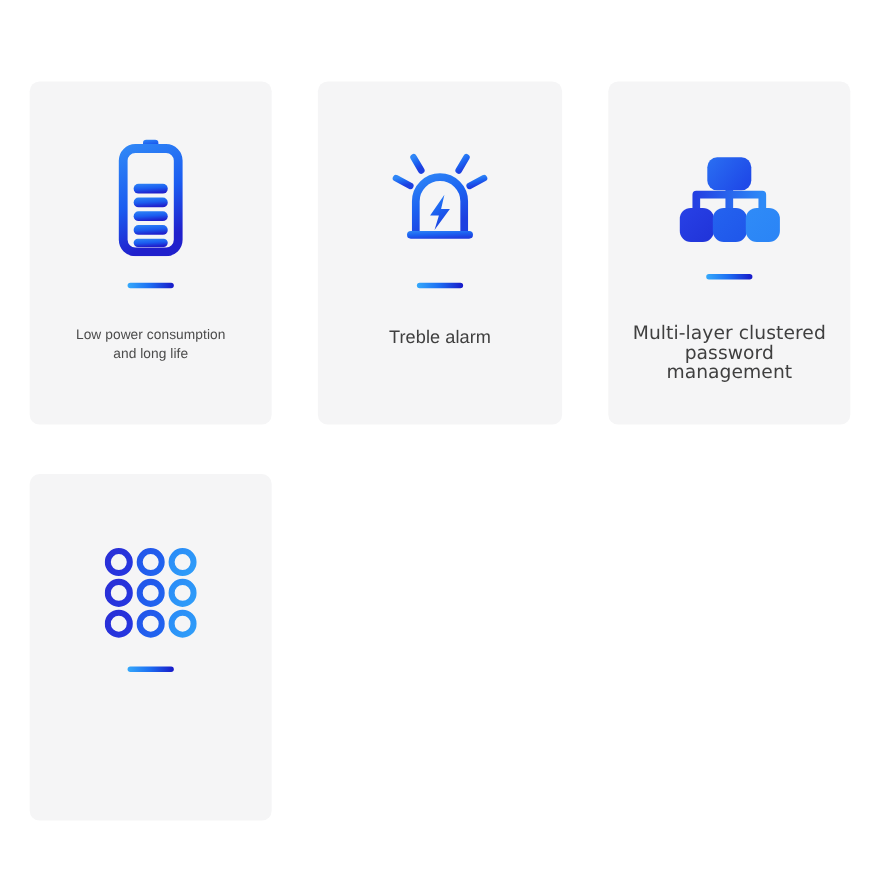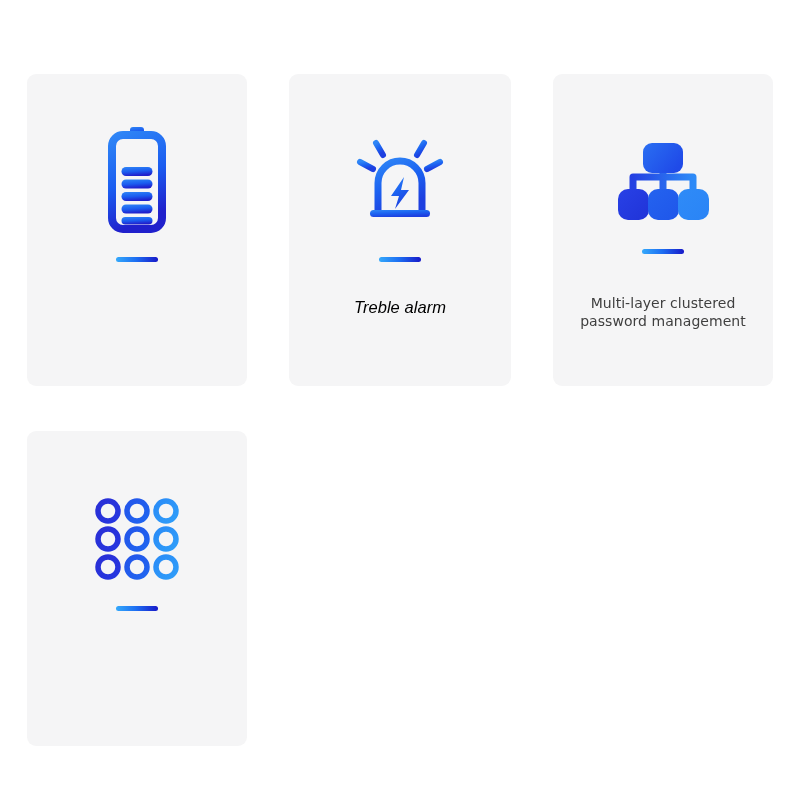--- a/index.html
+++ b/index.html
@@ -71,27 +71,26 @@
     line-height: 17px;
     letter-spacing: 0.05px;
     white-space: pre-line;
   }
   .row-top .card-caption { top: 222px; }
   .row-bottom .card-caption { top: 220px; }
 
   .caption-large {
     font-size: 16.5px;
     line-height: 22px;
-    color: #000000;
-    font-style: italic;
+    color: #404040;
   }
 
   .caption-alt {
     font-family: "DejaVu Sans", sans-serif;
-    font-size: 14px;
+    font-size: 17px;
     line-height: 18px;
     color: #3f3f3f;
   }
 
   svg { display: block; }
 </style>
 </head>
 <body>
 
 <div id="feature-grid">
@@ -109,20 +108,22 @@
         <rect x="24" y="2" width="14" height="9" rx="3" fill="url(#gBatt)"></rect>
         <rect x="6" y="10" width="50" height="94" rx="11" fill="none" stroke="url(#gBatt)" stroke-width="8"></rect>
         <rect x="15.5" y="42" width="31" height="9" rx="4.5" fill="url(#gBatt)"></rect>
         <rect x="15.5" y="54.5" width="31" height="9" rx="4.5" fill="url(#gBatt)"></rect>
         <rect x="15.5" y="67" width="31" height="9" rx="4.5" fill="url(#gBatt)"></rect>
         <rect x="15.5" y="79.5" width="31" height="9" rx="4.5" fill="url(#gBatt)"></rect>
         <rect x="15.5" y="92" width="31" height="7.5" rx="3.75" fill="url(#gBatt)"></rect>
       </svg>
     </div>
     <div class="card-divider"></div>
+    <div class="card-caption">Low power consumption
+and long life</div>
   </div>
 
 
   <div class="feature-card row-top">
     <div class="card-icon">
       <svg width="100" height="100" viewBox="0 0 100 100">
         <defs>
           <linearGradient id="gSiren" x1="0" y1="0" x2="0.4" y2="1">
             <stop offset="0%" stop-color="#2f86f6"></stop>
             <stop offset="50%" stop-color="#1c63f1"></stop>

